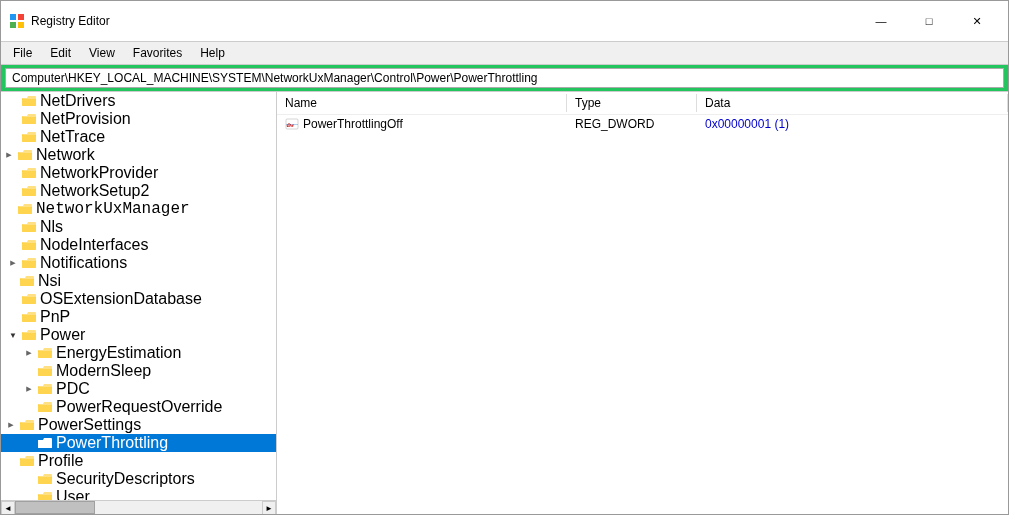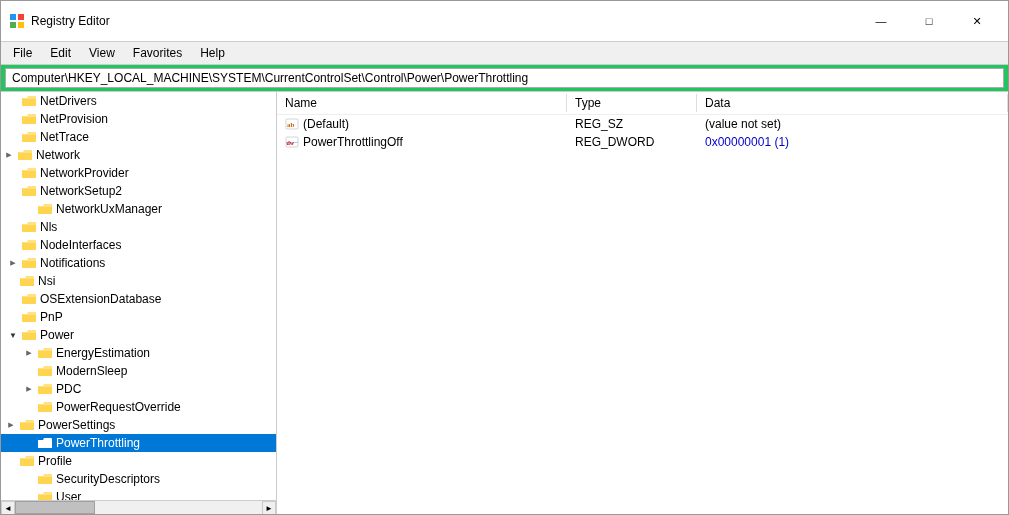--- a/index.html
+++ b/index.html
@@ -126,21 +126,21 @@
       display: inline-flex;
       align-items: center;
       justify-content: center;
       flex-shrink: 0;
     }
     .folder-svg {
       width: 14px;
       height: 12px;
     }
     .tree-label {
-      font-size: 12px;
+      font-size: 16px;
     }
     .right-pane {
       flex: 1;
       background: #fff;
       overflow: hidden;
       display: flex;
       flex-direction: column;
     }
     .right-pane-header {
       display: flex;
@@ -255,21 +255,21 @@
   </div>
 
   <div class="menu-bar">
     <span class="menu-item">File</span>
     <span class="menu-item">Edit</span>
     <span class="menu-item">View</span>
     <span class="menu-item">Favorites</span>
     <span class="menu-item">Help</span>
   </div>
 
-  <div class="address-bar">Computer\HKEY_LOCAL_MACHINE\SYSTEM\CurrentControlSet\Control\Power\PowerThrottling</div>
+  <div class="address-bar">Computer\HKEY_LOCAL_MACHINE\SYSTEM\NetworkUxManager\Control\Power\PowerThrottling</div>
 
   <div class="main-area">
 
     <div class="left-pane">
       <div class="left-pane-scroll">
 
       <div class="tree-item" style="padding-left: 4px;">
             <span class="tree-arrow" style="visibility: hidden;">▶</span>
             <span class="folder-icon">
               <svg class="folder-svg" viewBox="0 0 14 12" xmlns="http://www.w3.org/2000/svg">
@@ -334,21 +334,21 @@
             <span class="folder-icon">
               <svg class="folder-svg" viewBox="0 0 14 12" xmlns="http://www.w3.org/2000/svg">
       <rect x="0" y="3" width="14" height="8" rx="1" fill="#FFD966"></rect>
       <rect x="0" y="3" width="14" height="7" rx="1" fill="#FFC107"></rect>
       <rect x="0" y="4" width="14" height="7" rx="1" fill="#FFD54F"></rect>
       <path d="M0 4 Q0 3 1 3 L5 3 L6 1 L13 1 Q14 1 14 2 L14 4 Z" fill="#FFE082"></path>
     </svg>
             </span>
             <span class="tree-label">NetworkSetup2</span>
           </div>
-          <div class="tree-item" style="padding-left: 20px;">
+          <div class="tree-item" style="padding-left: 0; font-family: Liberation Mono, monospace;">
             <span class="tree-arrow" style="visibility: hidden;">▶</span>
             <span class="folder-icon">
               <svg class="folder-svg" viewBox="0 0 14 12" xmlns="http://www.w3.org/2000/svg">
       <rect x="0" y="3" width="14" height="8" rx="1" fill="#FFD966"></rect>
       <rect x="0" y="3" width="14" height="7" rx="1" fill="#FFC107"></rect>
       <rect x="0" y="4" width="14" height="7" rx="1" fill="#FFD54F"></rect>
       <path d="M0 4 Q0 3 1 3 L5 3 L6 1 L13 1 Q14 1 14 2 L14 4 Z" fill="#FFE082"></path>
     </svg>
             </span>
             <span class="tree-label">NetworkUxManager</span>
@@ -556,33 +556,20 @@
     </div>
 
     <div class="right-pane">
       <div class="right-pane-header">
         <div class="col-header col-name">Name</div>
         <div class="col-header col-type">Type</div>
         <div class="col-header col-data">Data</div>
       </div>
       <div class="right-pane-content">
 
-      <div class="registry-row">
-            <div class="reg-name">
-              <span class="reg-icon">
-                <svg width="14" height="14" viewBox="0 0 14 14" xmlns="http://www.w3.org/2000/svg">
-        <rect x="1" y="2" width="12" height="10" rx="1" fill="#fff" stroke="#aaa" stroke-width="0.5"></rect>
-        <text x="2" y="10" font-size="7" font-family="serif" font-weight="bold" fill="#cc6600">ab</text>
-      </svg>
-              </span>
-              <span>(Default)</span>
-            </div>
-            <div class="reg-type">REG_SZ</div>
-            <div class="reg-data">(value not set)</div>
-          </div>
           <div class="registry-row">
             <div class="reg-name">
               <span class="reg-icon">
                 <svg width="14" height="14" viewBox="0 0 14 14" xmlns="http://www.w3.org/2000/svg">
         <rect x="1" y="2" width="12" height="10" rx="1" fill="#fff" stroke="#aaa" stroke-width="0.5"></rect>
         <text x="1.5" y="10" font-size="6" font-family="serif" font-weight="bold" fill="#cc0000">dw</text>
         <rect x="1" y="7" width="12" height="1" fill="#4488cc" opacity="0.4"></rect>
       </svg>
               </span>
               <span>PowerThrottlingOff</span>

